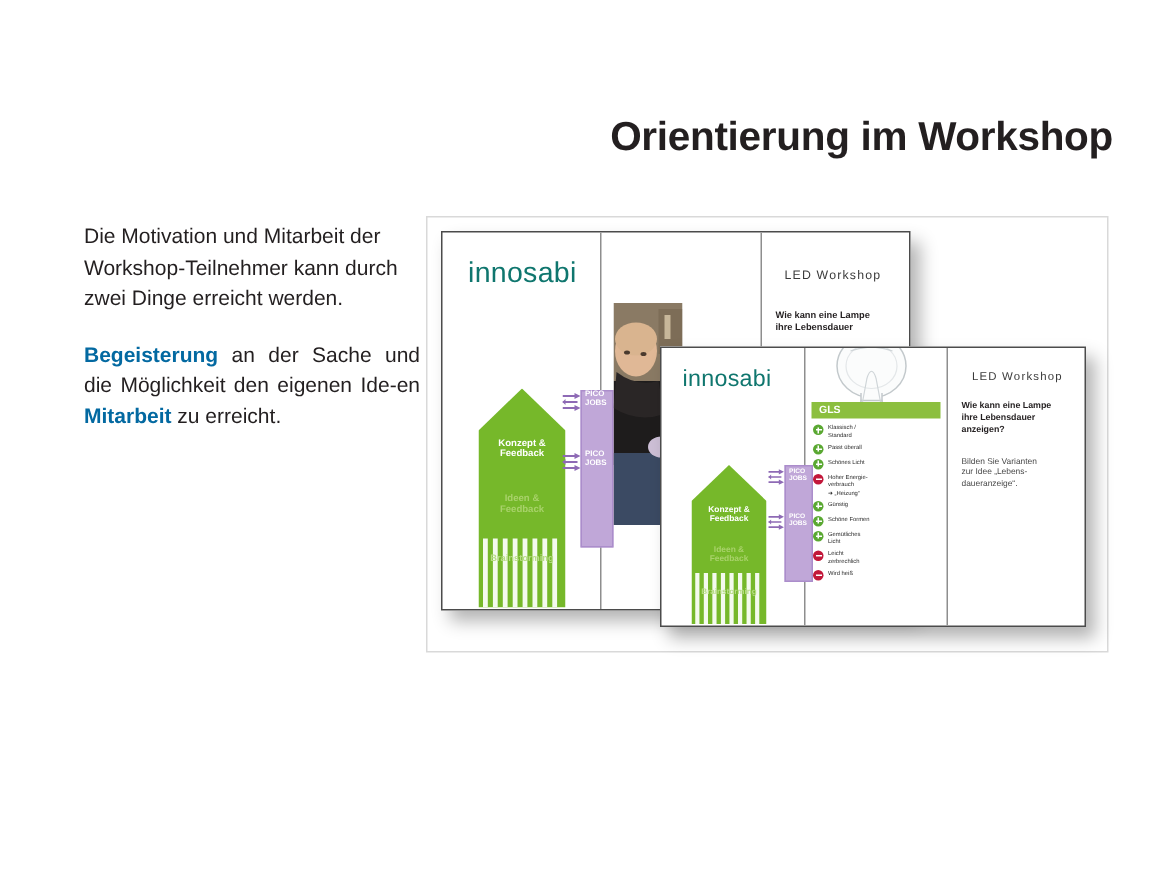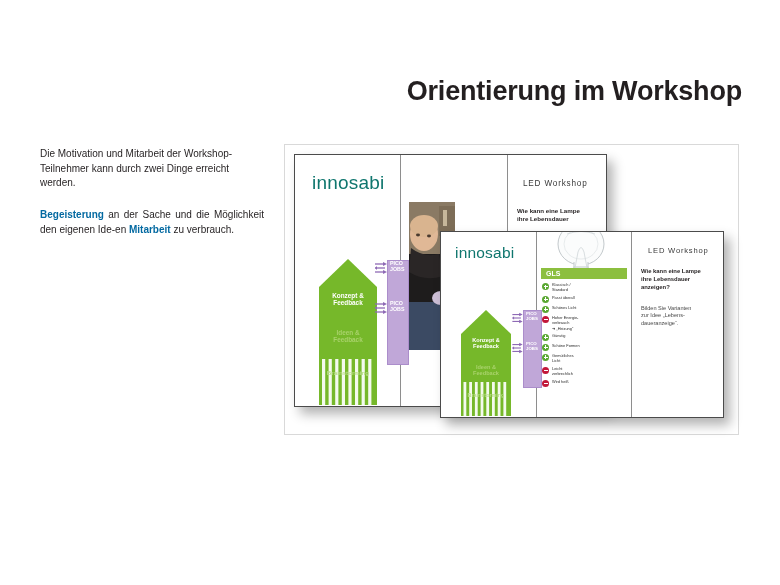--- a/index.html
+++ b/index.html
@@ -19,23 +19,23 @@
     font-size:27px;
     font-weight:bold;
     color:#231f20;
     letter-spacing:-0.2px;
     white-space:nowrap;
   }
 
   
   .copy{
     position:absolute;
-    left:40px; top:147px;
+    left:56px; top:147px;
     width:224px;
-    font-size:10px;
+    font-size:14px;
     line-height:1.47;
     color:#231f20;
   }
   .copy p{margin:0;}
   .copy .para2{margin-top:17px;text-align:justify;}
   .hl{color:#0369a1;font-weight:bold;}
 
   
   .outer-frame{
     position:absolute;
@@ -174,21 +174,21 @@
 </style>
 </head>
 <body>
 
 <div id="stage">
 
   <div class="page-title">Orientierung im Workshop</div>
 
   <div class="copy">
     <p class="para1">Die Motivation und Mitarbeit der Workshop-Teilnehmer kann durch zwei Dinge erreicht werden.</p>
-    <p class="para2"><span class="hl">Begeisterung</span><span> an der Sache und die Möglichkeit den eigenen Ide-en </span><span class="hl">Mitarbeit</span><span> zu verbrauch.</span></p>
+    <p class="para2"><span class="hl">Begeisterung</span><span> an der Sache und die Möglichkeit den eigenen Ide-en </span><span class="hl">Mitarbeit</span><span> zu erreicht.</span></p>
   </div>
 
   <div class="outer-frame"></div>
 
   <div class="slide-shadow slide-back-shadow"></div>
   <div class="slide slide-back">
 
     <div class="vdiv" style="left:105px;"></div>
     <div class="vdiv" style="left:212px;"></div>
 

